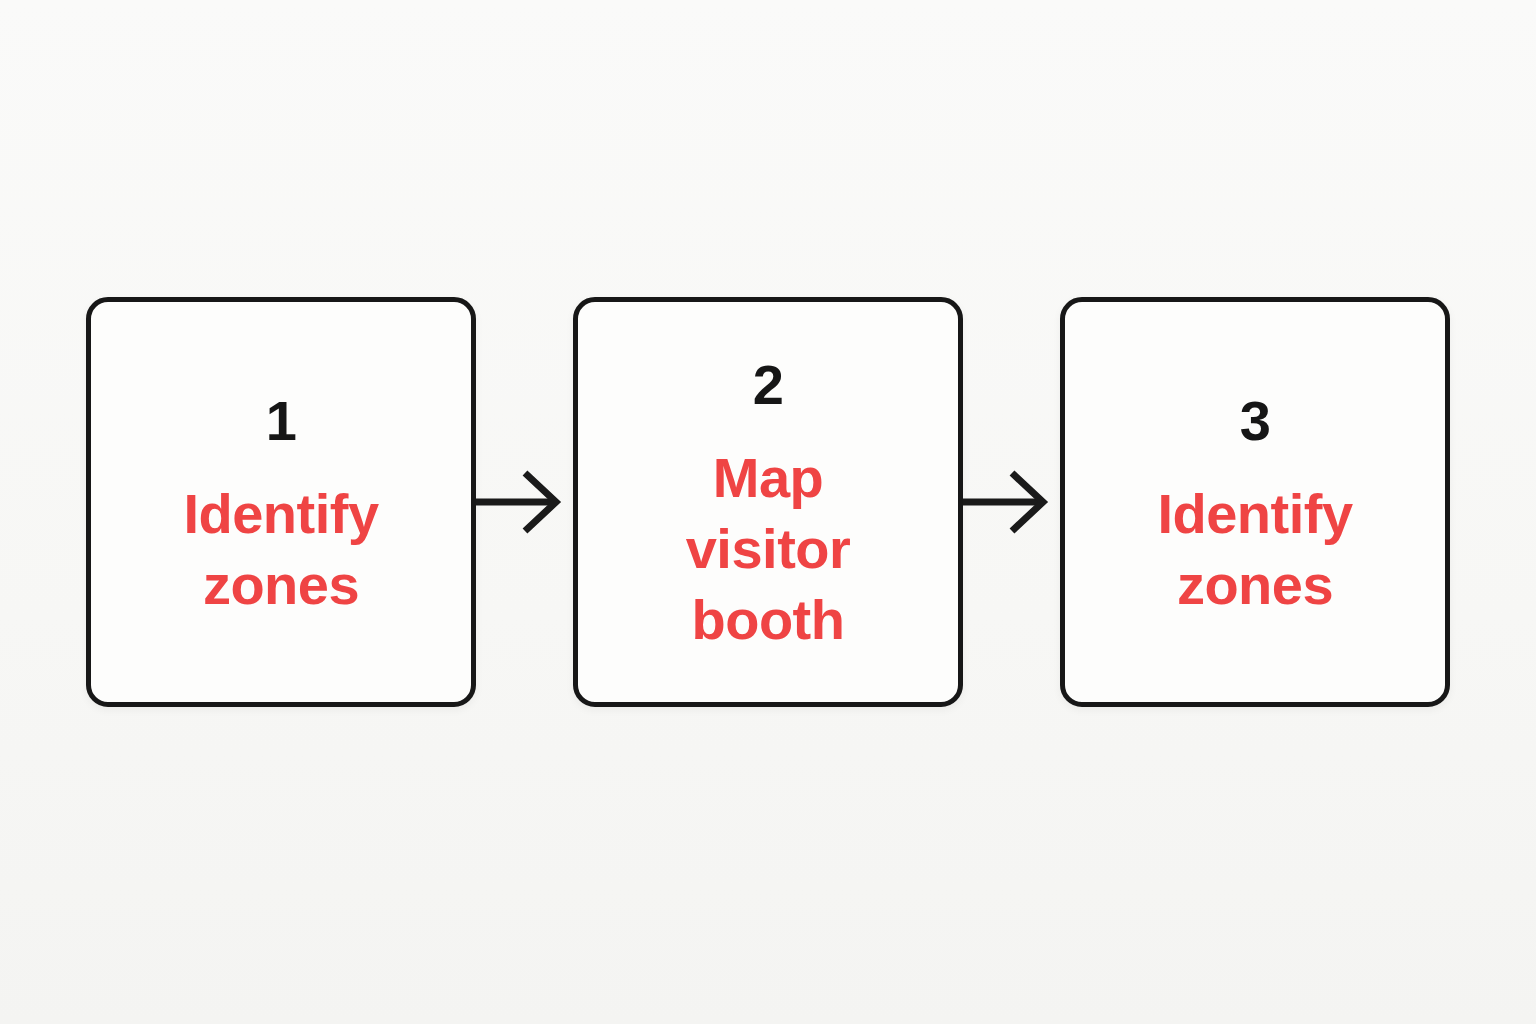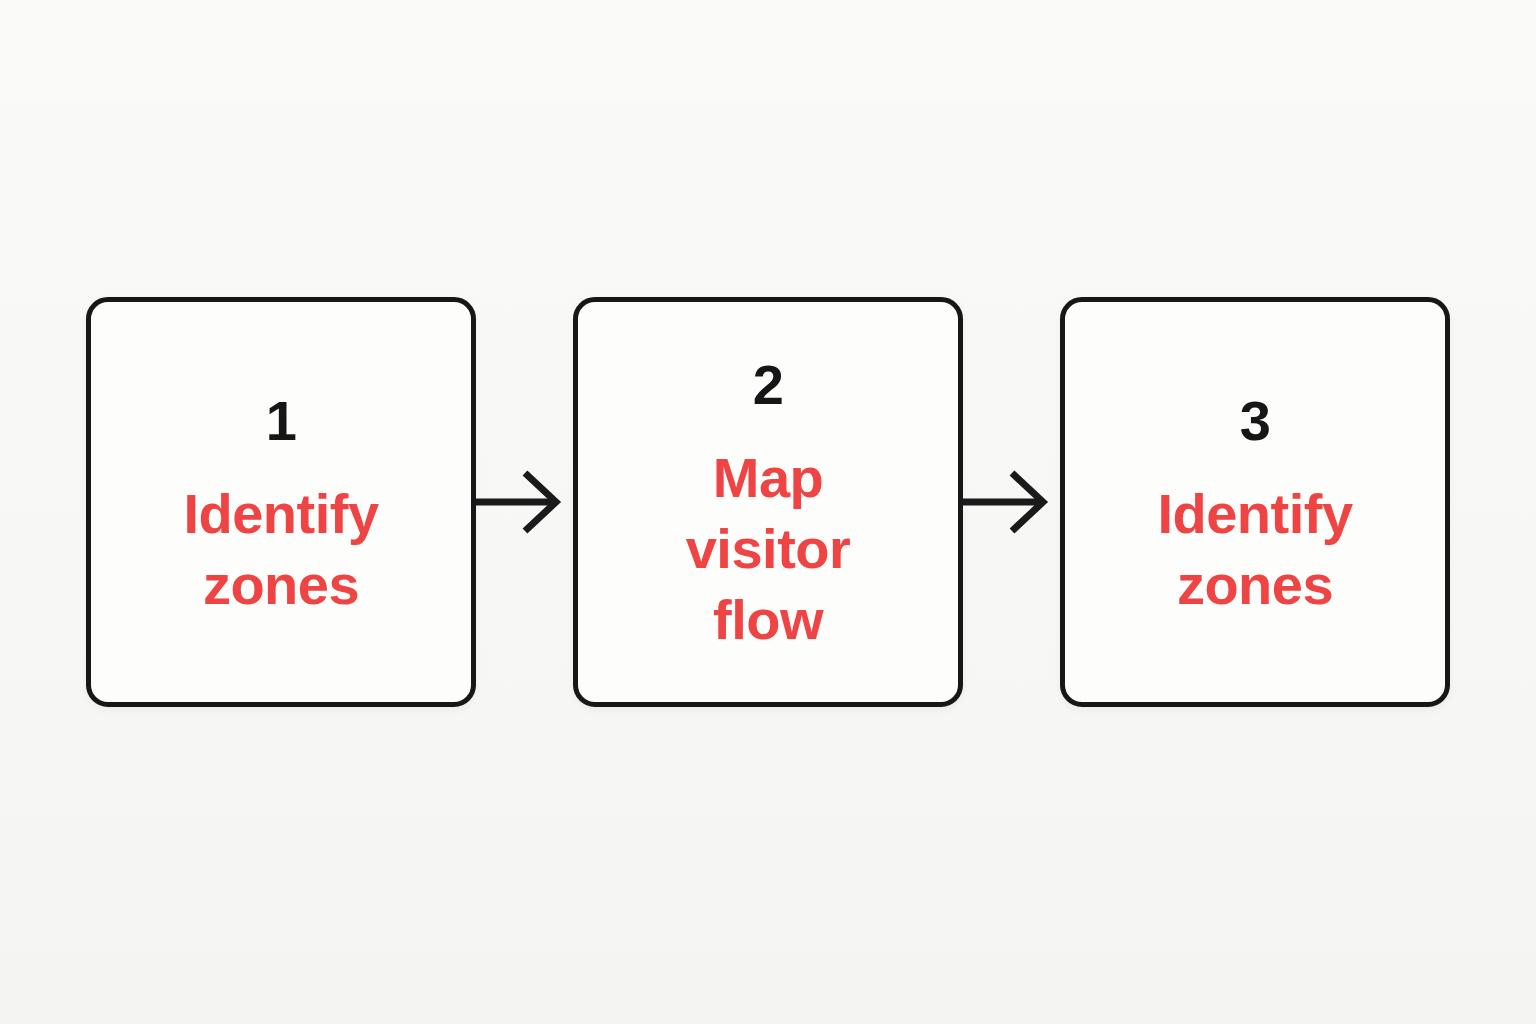--- a/index.html
+++ b/index.html
@@ -104,21 +104,21 @@
         <polyline points="49,23 80,52 49,81"></polyline>
       </g>
     </svg>
   </div>
 
   <div class="step-box">
     <div class="step-number">2</div>
     <div class="step-title">
       <span class="step-line">Map</span>
       <span class="step-line">visitor</span>
-      <span class="step-line">flow</span>
+      <span class="step-line">booth</span>
     </div>
   </div>
 
   <div class="connector">
     <svg width="97" height="104" viewBox="0 0 97 104">
       <g class="stroke-grp" stroke="#1a1a1a">
         <line x1="0" y1="52" x2="78" y2="52"></line>
         <polyline points="49,23 80,52 49,81"></polyline>
       </g>
     </svg>

